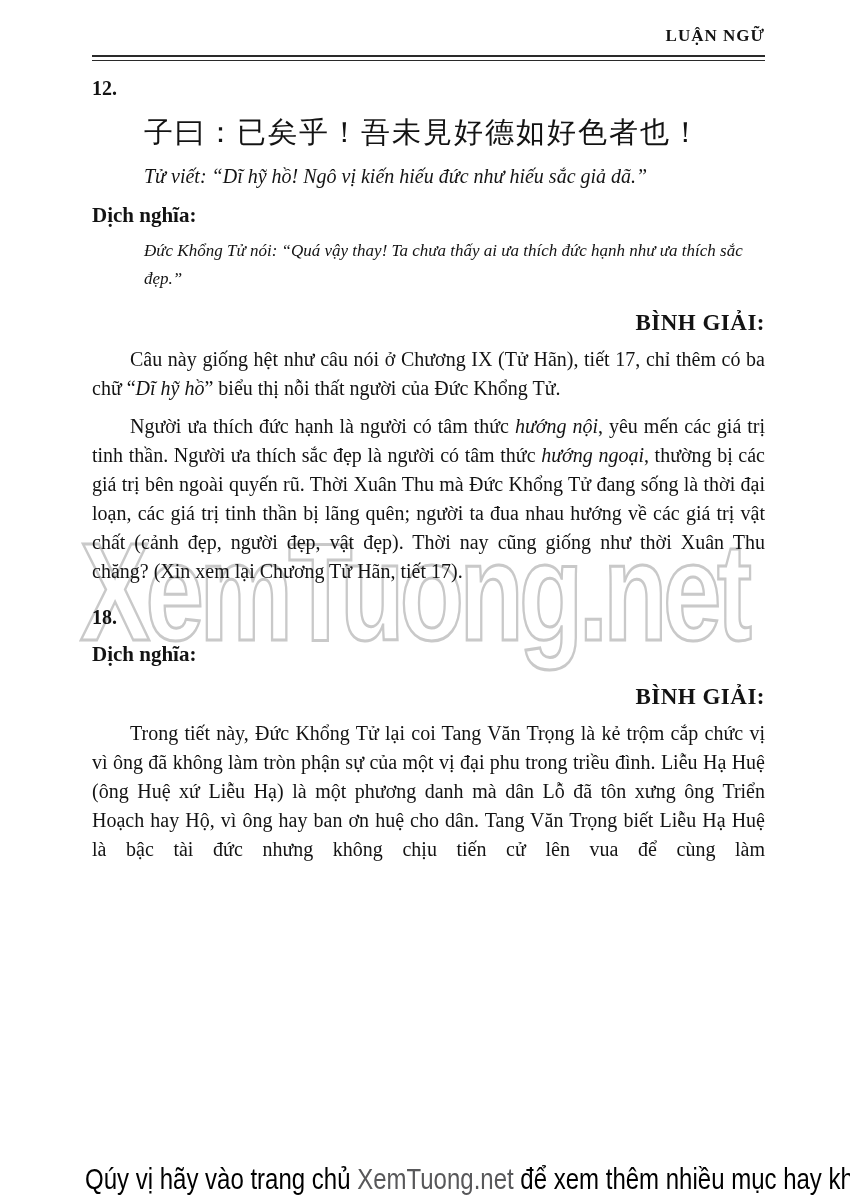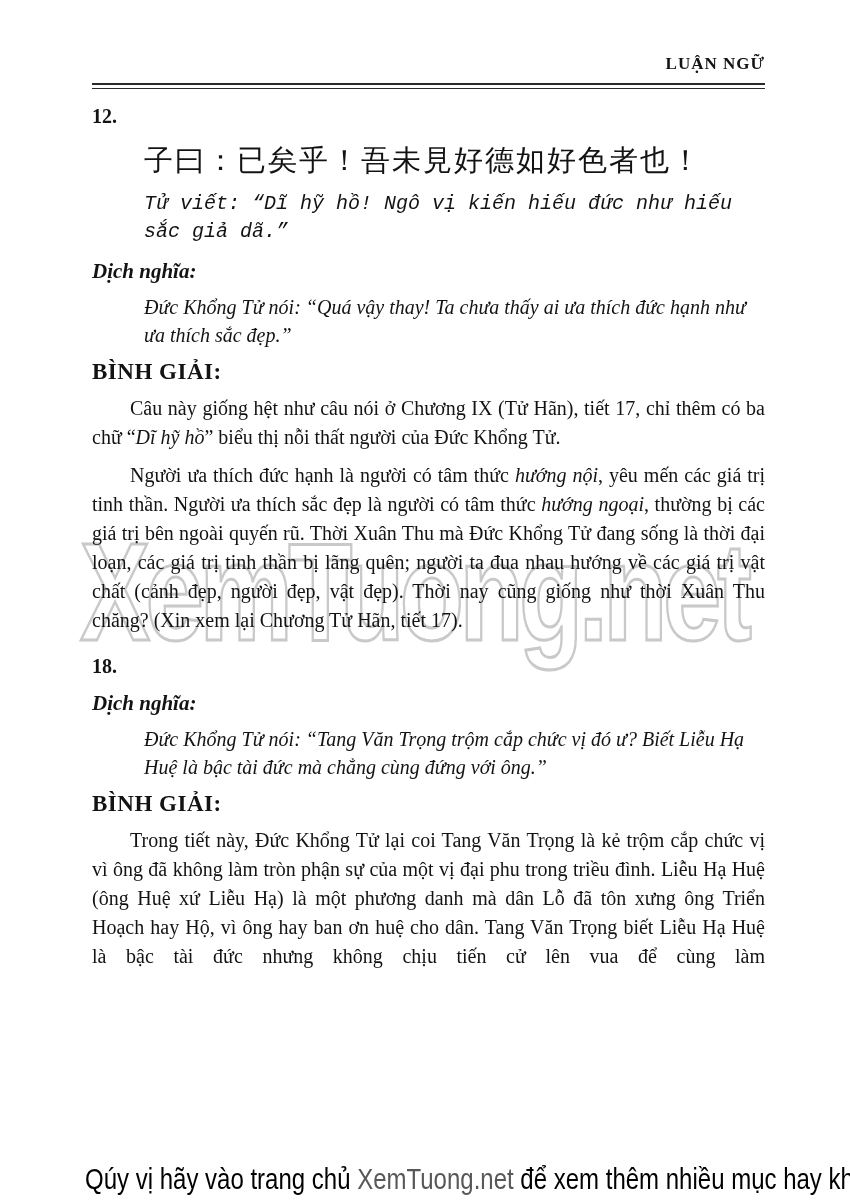--- a/index.html
+++ b/index.html
@@ -10,28 +10,28 @@
   }
   .watermark{
     position:absolute;left:80px;top:522px;z-index:0;
     font-family:"Liberation Sans", sans-serif;font-weight:bold;
     font-size:140px;line-height:1;letter-spacing:-6px;white-space:nowrap;
     color:#ffffff;-webkit-text-stroke:3px #c9c9c9;
     transform:scaleX(0.75);transform-origin:left center;
     user-select:none;
   }
   .content{position:absolute;left:92px;top:0;width:673px;z-index:1;}
-  .running-head{margin-top:54px;text-align:right;font-weight:bold;font-size:17px;letter-spacing:1px;}
+  .running-head{margin-top:26px;text-align:right;font-weight:bold;font-size:17px;letter-spacing:1px;}
   .double-rule{margin-top:9px;height:3px;border-top:2px solid #2a2a2a;border-bottom:1px solid #2a2a2a;}
   .sec-num{margin-top:16px;font-size:20px;font-weight:bold;}
   .cjk{margin:10px 0 0 52px;font-size:29px;line-height:45px;letter-spacing:2px;white-space:pre-line;}
-  .translit{margin:7px 6px 0 52px;font-style:italic;font-size:20px;line-height:28px;font-family:Liberation Mono, monospace;}
-  .label-dn{margin-top:13px;font-size:21px;font-weight:bold;font-style:italic;}
-  .translation{margin:9px 4px 0 52px;font-style:italic;font-size:20px;line-height:28px;}
-  .label-bg{margin-top:10px;font-size:23px;font-weight:bold;letter-spacing:0.5px;}
+  .translit{margin:7px 6px 0 52px;font-style:italic;font-size:20px;line-height:28px;}
+  .label-dn{margin-top:13px;font-size:21px;font-weight:bold;}
+  .translation{margin:9px 4px 0 52px;font-style:italic;font-size:17px;line-height:28px;}
+  .label-bg{margin-top:17px;font-size:23px;font-weight:bold;letter-spacing:0.5px;text-align:right;}
   .body-par{margin:9px 0 0 0;font-size:20px;line-height:29px;text-align:justify;text-indent:38px;}
   .body-par.cont{text-align-last:justify;}
   .sec-13{margin-top:20px;}
   .footer{
     position:absolute;left:0;width:850px;bottom:6px;z-index:2;
     text-align:center;font-family:"Liberation Sans", sans-serif;
     font-size:30px;white-space:nowrap;color:#000000;
     transform:scaleX(0.8);transform-origin:center;
   }
   .footer .site{color:#58585a;}
@@ -52,20 +52,19 @@
     <div class="label-dn">Dịch nghĩa:</div>
     <div class="translation">Đức Khổng Tử nói: “Quá vậy thay! Ta chưa thấy ai ưa thích đức hạnh như ưa thích sắc đẹp.”</div>
     <div class="label-bg">BÌNH GIẢI:</div>
     <p class="body-par"><span>Câu này giống hệt như câu nói ở Chương IX (Tử Hãn), tiết 17, chỉ thêm có ba chữ “</span><i>Dĩ hỹ hồ</i><span>” biểu thị nỗi thất người của Đức Khổng Tử.</span></p>
     <p class="body-par"><span>Người ưa thích đức hạnh là người có tâm thức </span><i>hướng nội</i><span>, yêu mến các giá trị tinh thần. Người ưa thích sắc đẹp là người có tâm thức </span><i>hướng ngoại</i><span>, thường bị các giá trị bên ngoài quyến rũ. Thời Xuân Thu mà Đức Khổng Tử đang sống là thời đại loạn, các giá trị tinh thần bị lãng quên; người ta đua nhau hướng về các giá trị vật chất (cảnh đẹp, người đẹp, vật đẹp). Thời nay cũng giống như thời Xuân Thu chăng? (Xin xem lại Chương Tử Hãn, tiết 17).</span></p>
   </div>
 
   <div class="sec sec-13">
     <div class="sec-num">18.</div>
     <div class="label-dn">Dịch nghĩa:</div>
-    <div class="translation">Đức Khổng Tử nói: “Tang Văn Trọng trộm cắp chức vị đó ư? Biết Liễu Hạ Huệ là bậc tài đức mà chẳng cùng đứng với ông.”</div>
     <div class="label-bg">BÌNH GIẢI:</div>
     <p class="body-par cont"><span>Trong tiết này, Đức Khổng Tử lại coi Tang Văn Trọng là kẻ trộm cắp chức vị vì ông đã không làm tròn phận sự của một vị đại phu trong triều đình. Liễu Hạ Huệ (ông Huệ xứ Liễu Hạ) là một phương danh mà dân Lỗ đã tôn xưng ông Triển Hoạch hay Hộ, vì ông hay ban ơn huệ cho dân. Tang Văn Trọng biết Liễu Hạ Huệ là bậc tài đức nhưng không chịu tiến cử lên vua để cùng làm</span></p>
   </div>
 
 </div>
 
 <div class="footer"><span>Qúy vị hãy vào trang chủ </span><span class="site">XemTuong.net</span><span> để xem thêm nhiều mục hay khác</span></div>
 
 </body></html>

